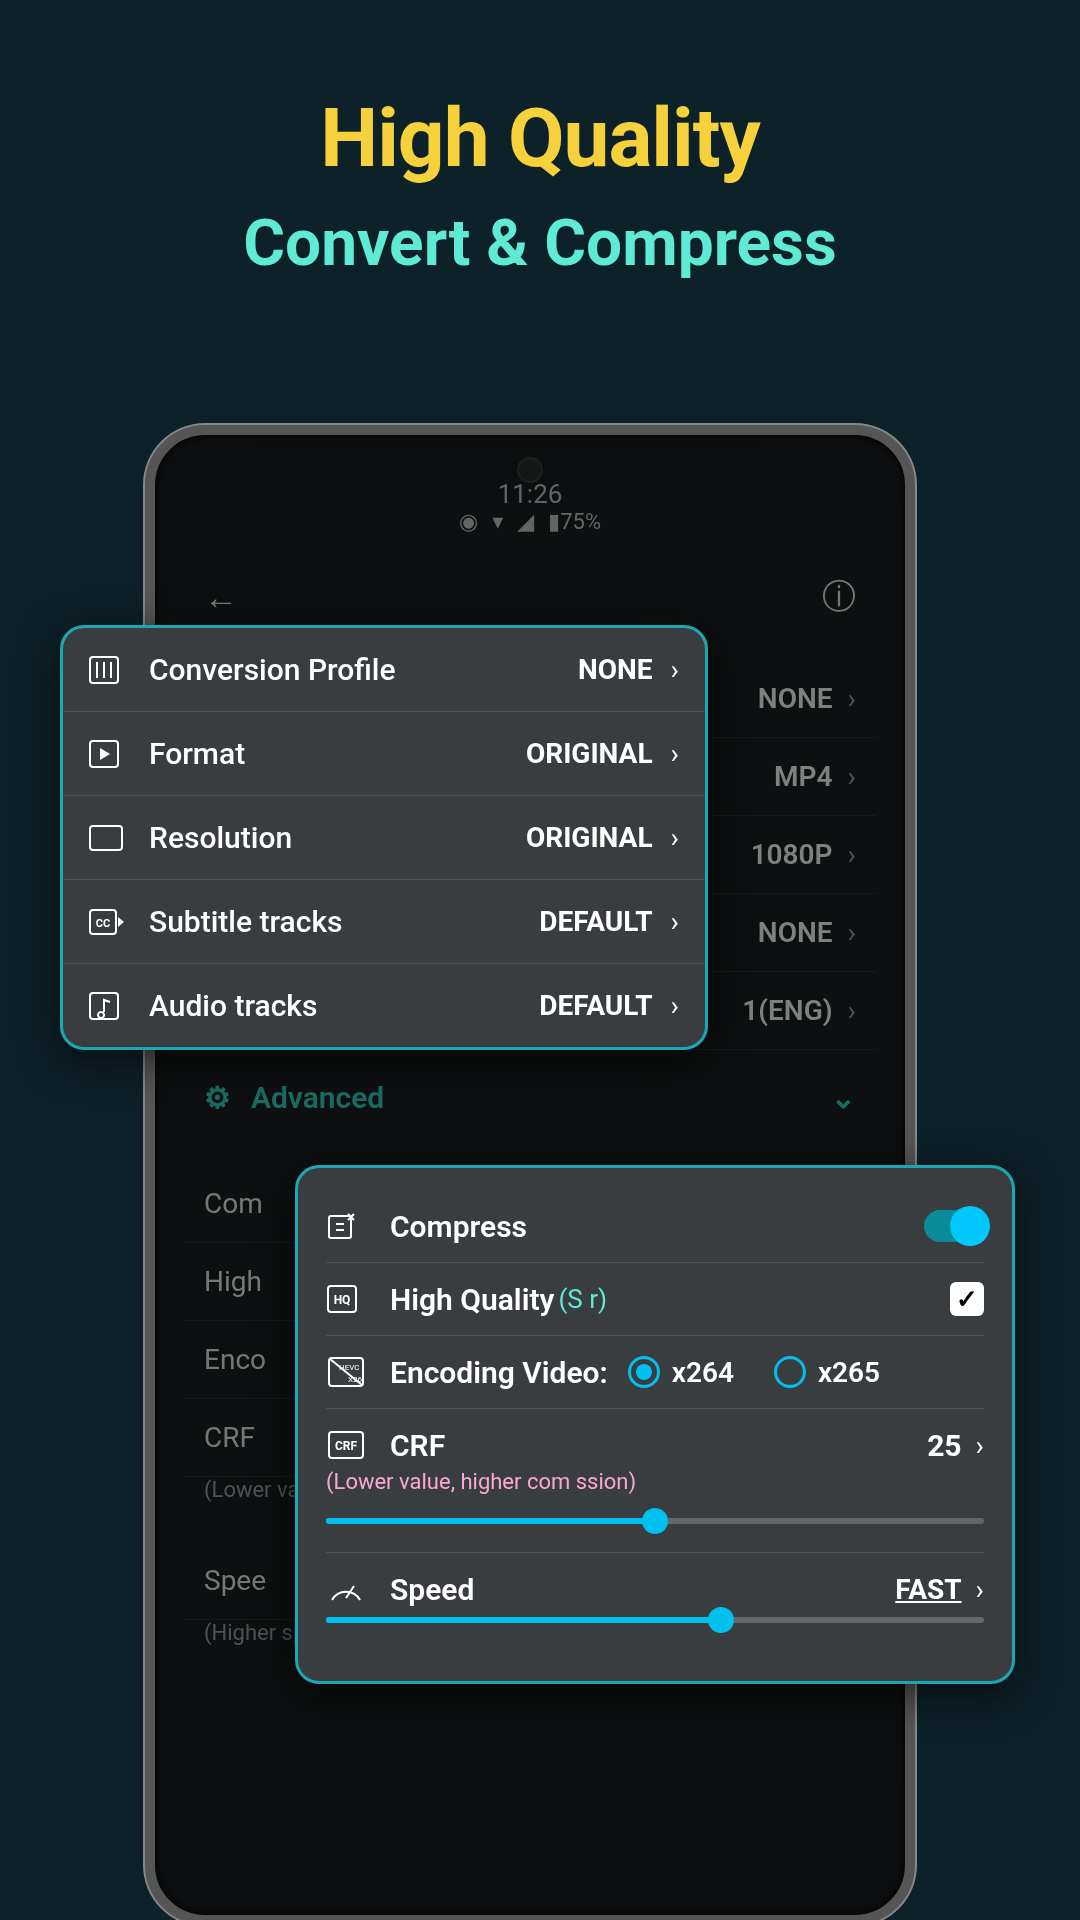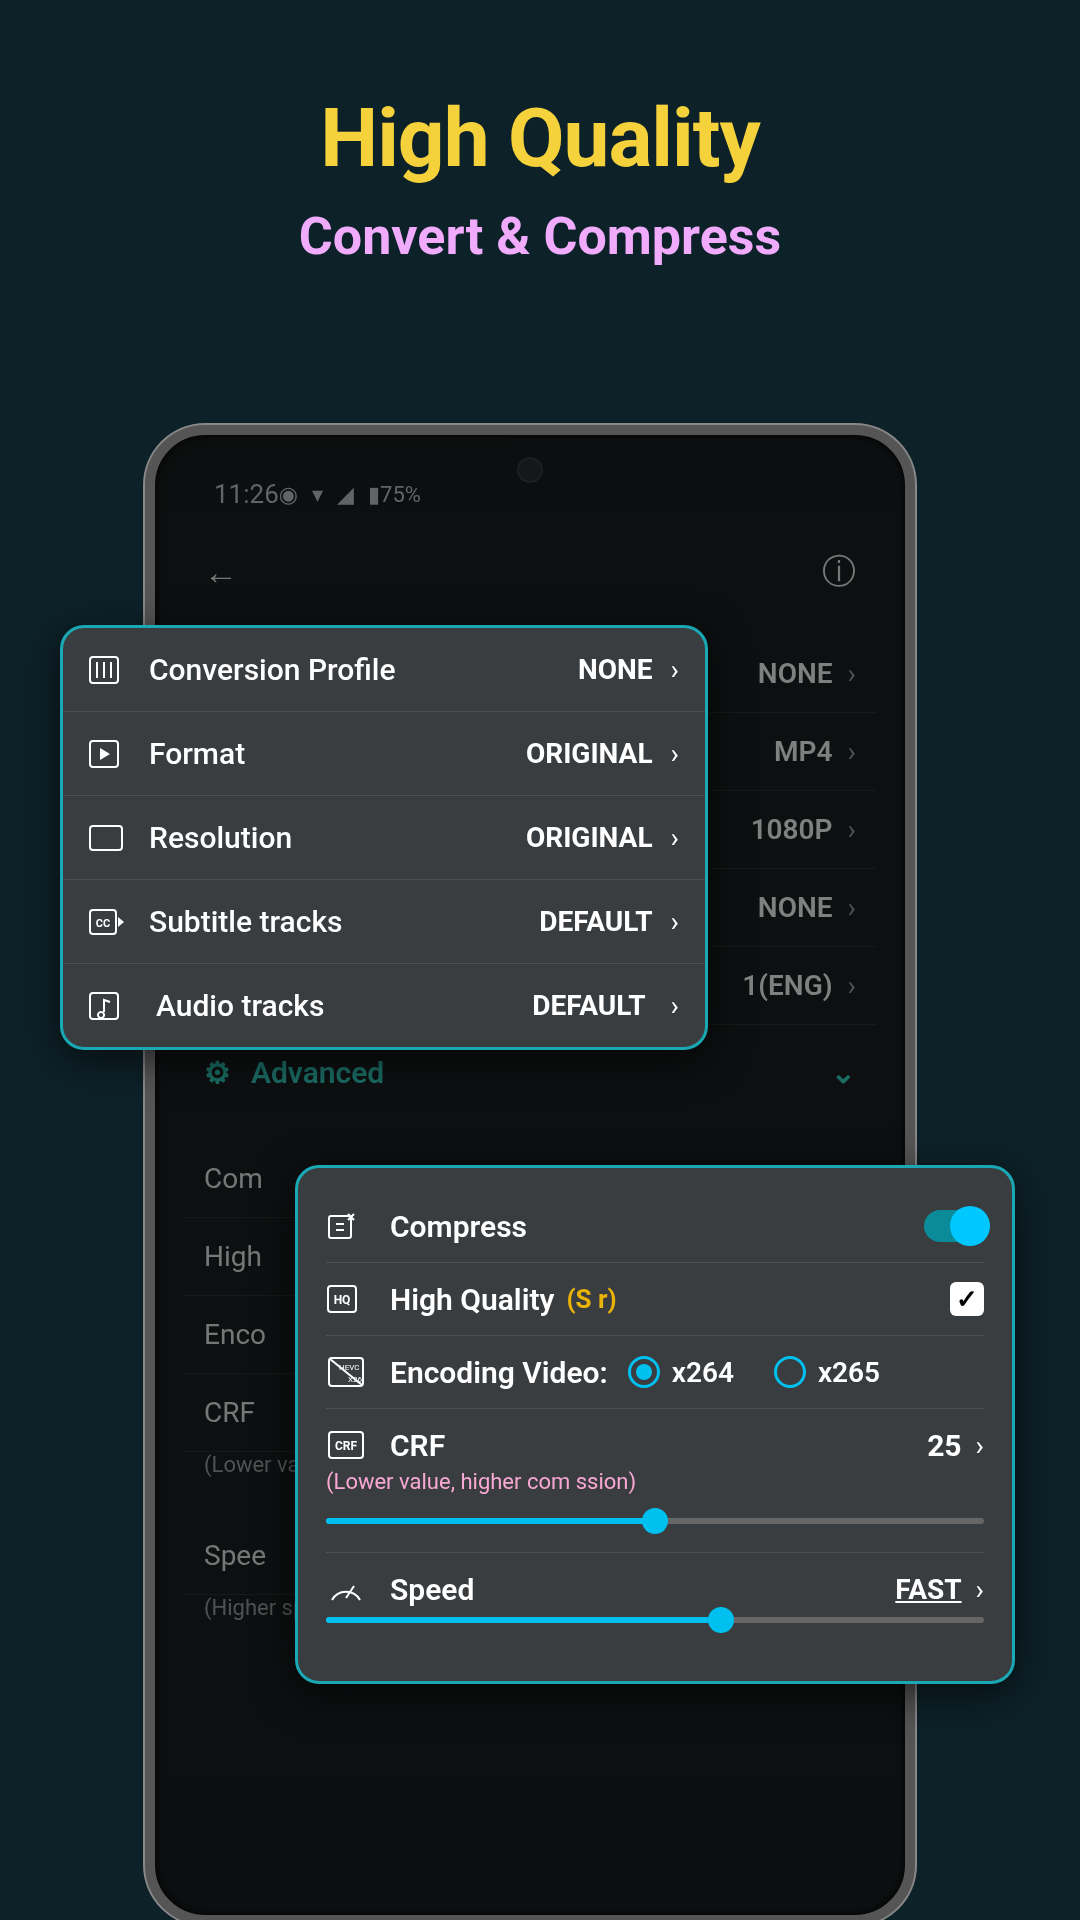--- a/index.html
+++ b/index.html
@@ -14,23 +14,23 @@
   text-align: center;
   padding-top: 90px;
 }
 .hero-title {
   font-size: 82px;
   font-weight: 700;
   color: #f5d23c;
   letter-spacing: -1px;
 }
 .hero-sub {
-  font-size: 52px;
+  font-size: 64px;
   font-weight: 700;
-  color: #f0abfc;
+  color: #5eead4;
   margin-top: 20px;
 }
 .phone {
   position: absolute;
   left: 145px;
   top: 425px;
   width: 770px;
   height: 1500px;
   border-radius: 60px;
   border: 10px solid #555;
@@ -49,22 +49,22 @@
 }
 .phone-inner {
   position: absolute;
   inset: 4px;
   border-radius: 50px;
   background: #0d0f10;
   opacity: 0.55;
   padding: 30px 25px 0;
 }
 .statusbar {
-  display:flex; justify-content:flex-start; align-items:center;
-  color:#aaa; font-size:26px; padding:10px 30px 20px;
+  display:flex; justify-content:space-between; align-items:center;
+  color:#aaa; font-size:26px; padding:10px 30px 20px;flex-direction:column;
 }
 .status-icons { display:flex; gap:14px; font-size:22px; }
 .app-header {
   display:flex; align-items:center; gap:30px;
   padding:20px 20px 30px; color:#ccc; font-size:34px;
 }
 .help-icon { margin-left:auto; }
 .bg-list { margin-top:10px; }
 .bg-row {
   display:flex; align-items:center; padding:22px 20px;
@@ -90,21 +90,21 @@
   border-radius:24px;
   box-shadow:0 10px 40px rgba(0,0,0,0.6);
   overflow:hidden;
 }
 .p1-row {
   display:flex; align-items:center;
   padding:24px 26px;
   border-bottom:1px solid #4d5054;
   color:#fff;
 }
-.p1-row:last-child { border-bottom:none;gap:7px; }
+.p1-row:last-child { border-bottom:none; }
 .p1-icon {
   width:36px; height:32px;
   display:flex; align-items:center; justify-content:flex-start;
   margin-right:24px;
   flex-shrink:0;
 }
 .p1-label { font-size:30px; font-weight:500; }
 .p1-val { margin-left:auto; font-size:28px; font-weight:700; }
 .p1-chev { margin-left:18px; color:#fff; font-size:28px; }
 
@@ -127,21 +127,21 @@
 }
 .p2-row.nob { border-bottom:none; }
 .p2-row.crf-row { flex-wrap:wrap; padding-bottom:28px; }
 .p2-icon {
   width:40px; height:36px;
   display:flex; align-items:center; justify-content:center;
   margin-right:24px;
   flex-shrink:0;
 }
 .p2-label { font-size:30px; font-weight:600; }
-.p2-hint { font-size:26px; color:#eab308; margin-left:12px; font-weight:700; }
+.p2-hint { font-size:26px; color:#5eead4; margin-left:4px; font-weight:400; }
 .toggle {
   margin-left:auto;
   width:60px; height:32px;
   background:#0b8b97; border-radius:20px;
   position:relative;
 }
 .toggle::after {
   content:""; position:absolute; right:-6px; top:-4px;
   width:40px; height:40px;
   background:#00c8ff; border-radius:50%;

